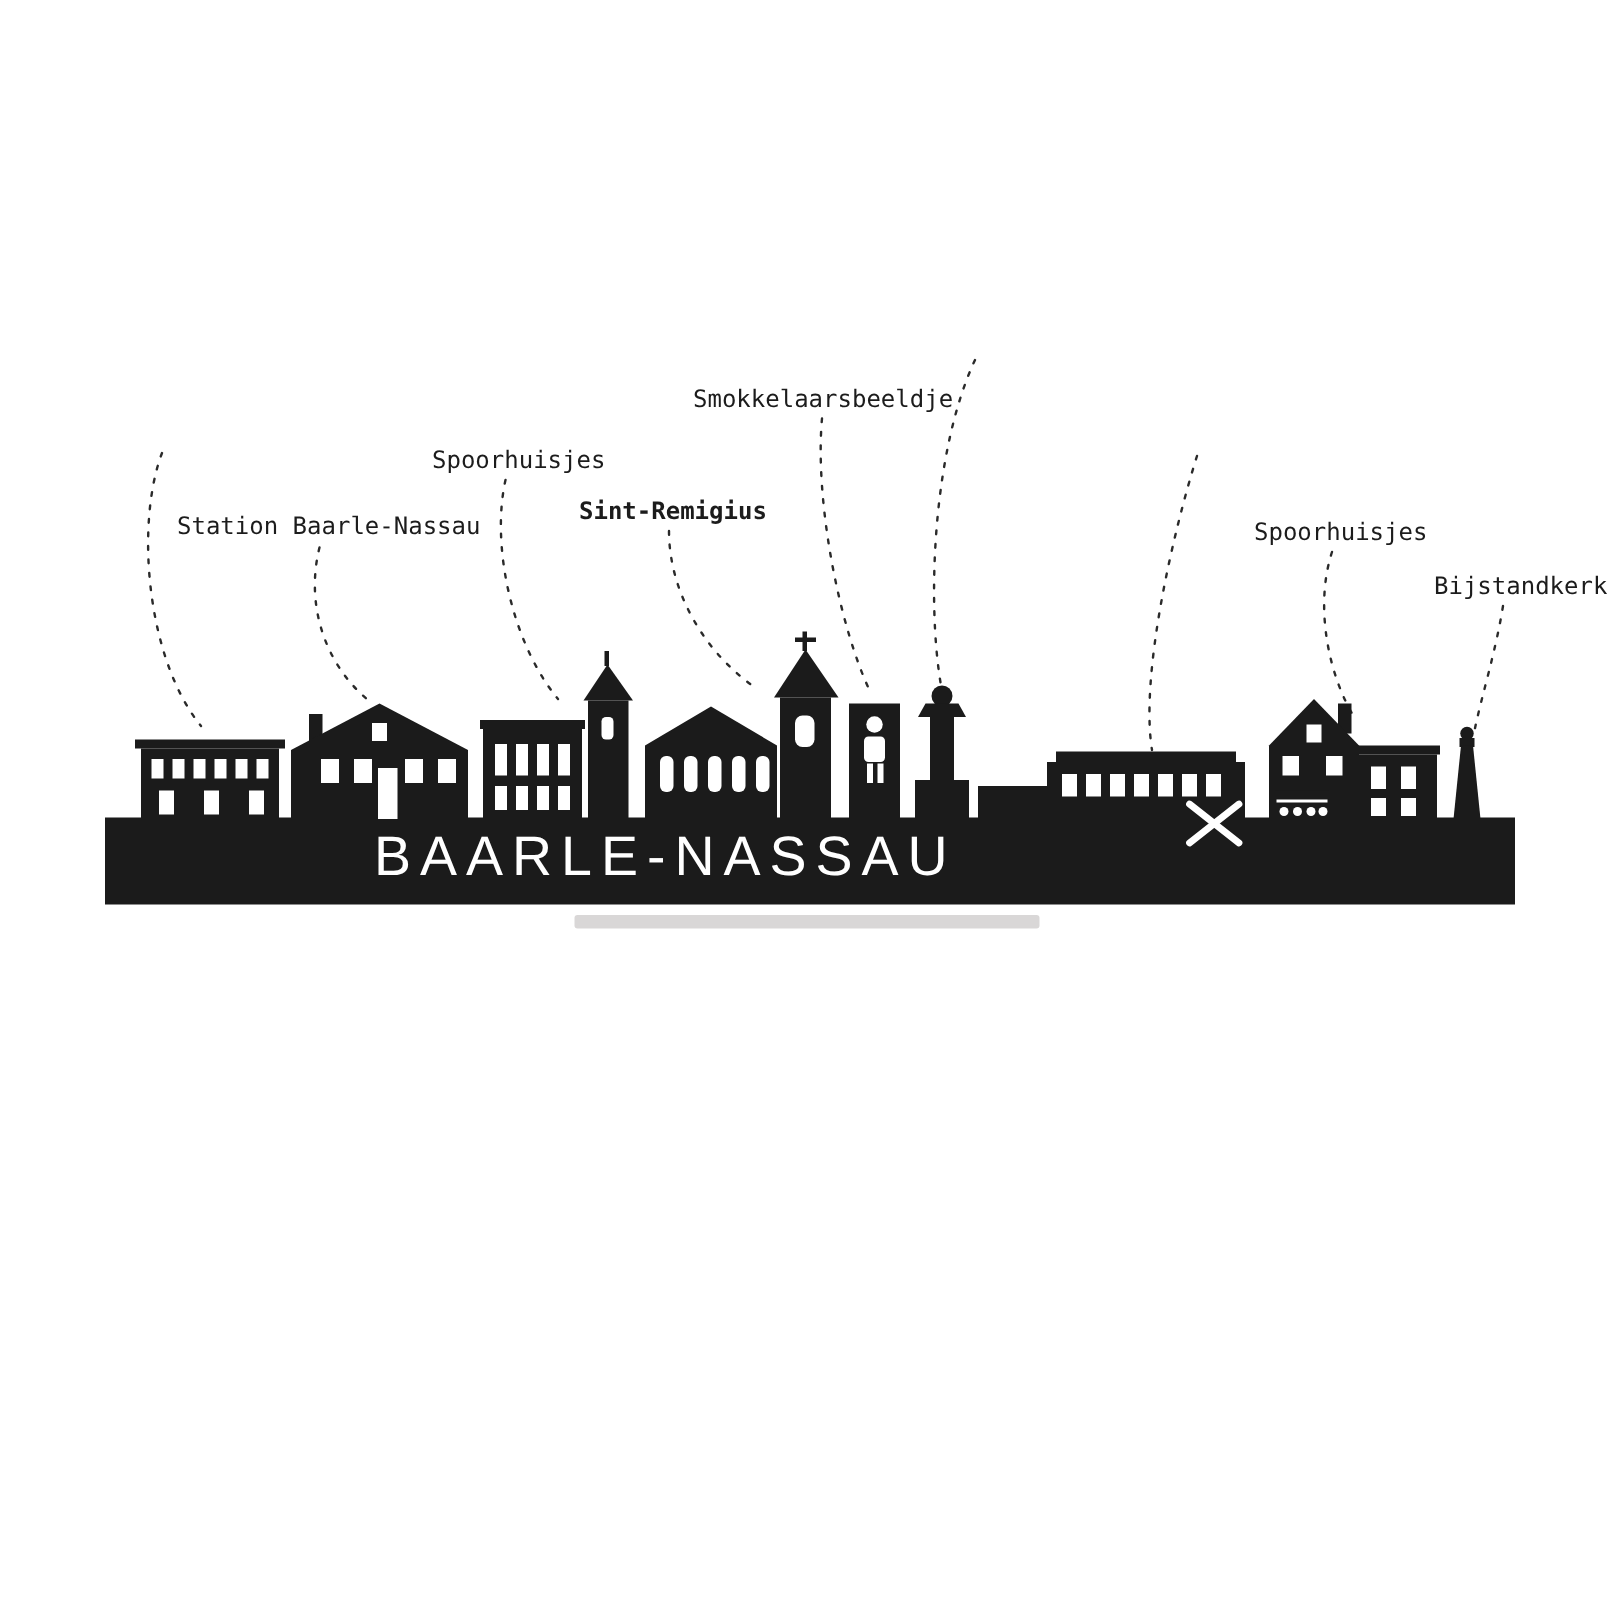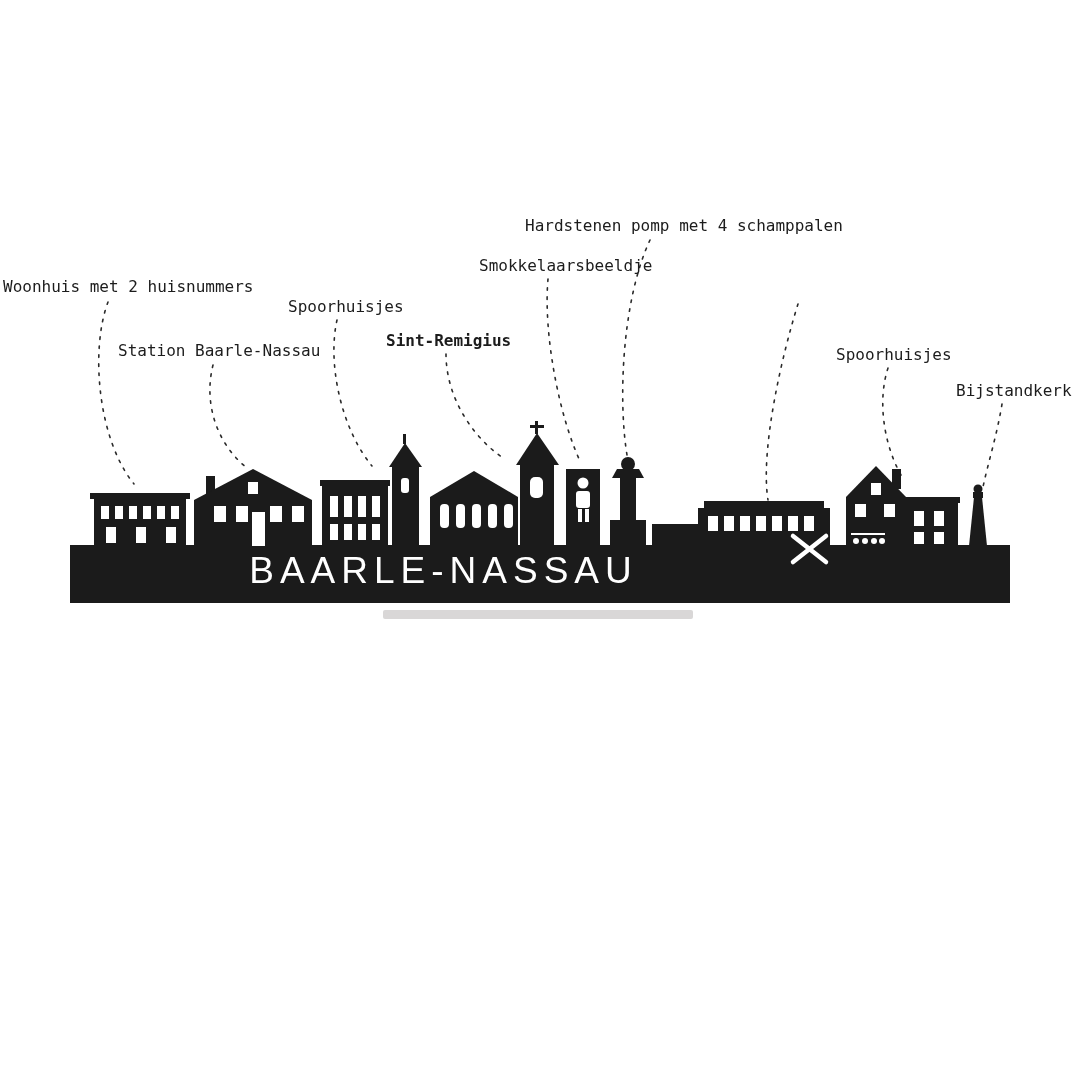--- a/index.html
+++ b/index.html
@@ -192,22 +192,20 @@
         <rect class="sil" x="973" y="492" width="10" height="6"></rect>
         <polygon class="sil" points="969,546 974,497 982,497 987,546"></polygon>
       </g>
 
       <rect x="383" y="610" width="310" height="9" rx="2" fill="var(--stand)"></rect>
     </g>
   </svg>
 
   <div class="title">BAARLE-NASSAU</div>
 
-  <span class="label" style="left:3px;   top:277px;">Woonhuis met 2 huisnummers</span>
   <span class="label" style="left:118px; top:341px;">Station Baarle-Nassau</span>
   <span class="label" style="left:288px; top:297px;">Spoorhuisjes</span>
   <span class="label" style="left:386px; top:331px;font-weight:bold;">Sint-Remigius</span>
-  <span class="label" style="left:479px; top:256px;">Smokkelaarsbeeldje</span>
-  <span class="label" style="left:525px; top:216px;">Hardstenen pomp met 4 schamppalen</span>
+  <span class="label" style="left:462px; top:256px;">Smokkelaarsbeeldje</span>
   <span class="label" style="left:836px; top:345px;">Spoorhuisjes</span>
   <span class="label" style="left:956px; top:381px;">Bijstandkerk</span>
 
 </div>
 
 </body></html>

